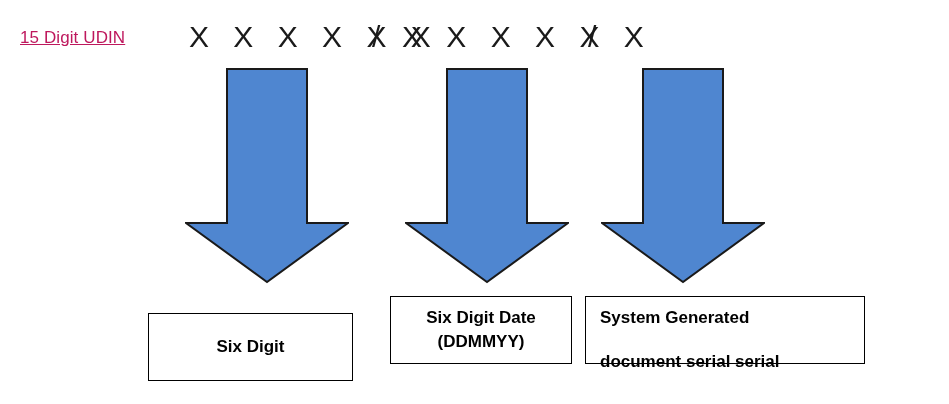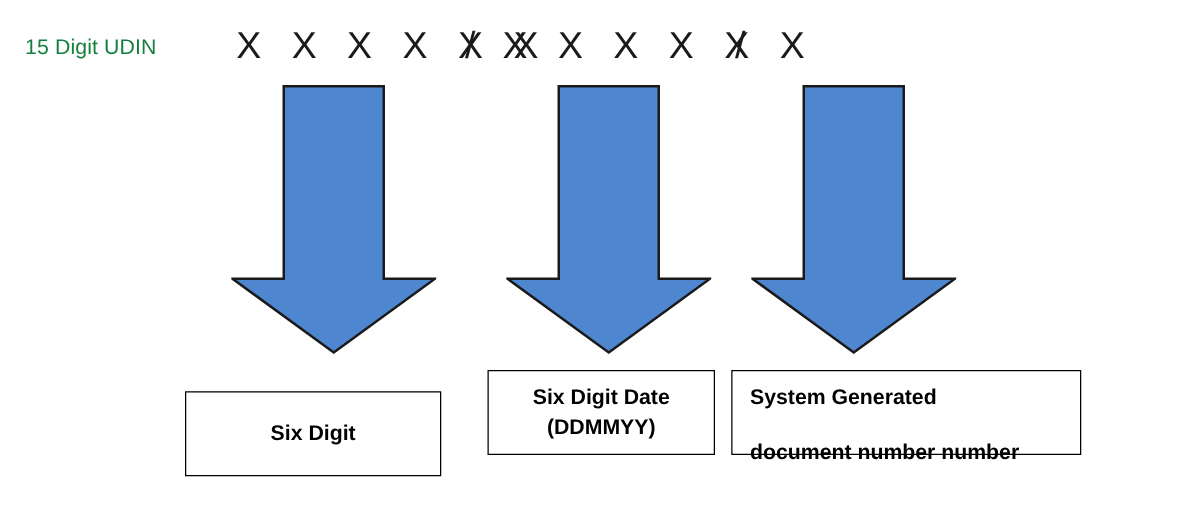--- a/index.html
+++ b/index.html
@@ -19,23 +19,24 @@
   }
 
   
   .udin-label {
     position: absolute;
     left: 20px;
     top: 28px;
     font-family: "Liberation Sans", sans-serif;
     font-size: 17px;
     font-weight: 400;
-    color: #15803d;
+    color: #be185d;
     letter-spacing: 0.1px;
     white-space: nowrap;
+    text-decoration: underline;
   }
 
   .xgroup {
     position: absolute;
     top: 20px;
     font-family: "Liberation Sans", sans-serif;
     font-size: 30px;
     font-weight: 400;
     color: #1a1a1a;
     white-space: nowrap;
@@ -121,16 +122,16 @@
     <div class="desc-line">Six Digit</div>
   </div>
 
   <div class="desc-box center-text" style="left:390px; top:296px; width:182px; height:68px;">
     <div class="desc-line">Six Digit Date</div>
     <div class="desc-line">(DDMMYY)</div>
   </div>
 
   <div class="desc-box left-text" style="left:585px; top:296px; width:280px; height:68px; padding-left:14px;">
     <div class="desc-line">System Generated</div>
-    <div class="desc-line">document number number</div>
+    <div class="desc-line">document serial serial</div>
   </div>
 
 </div>
 
 </body></html>

